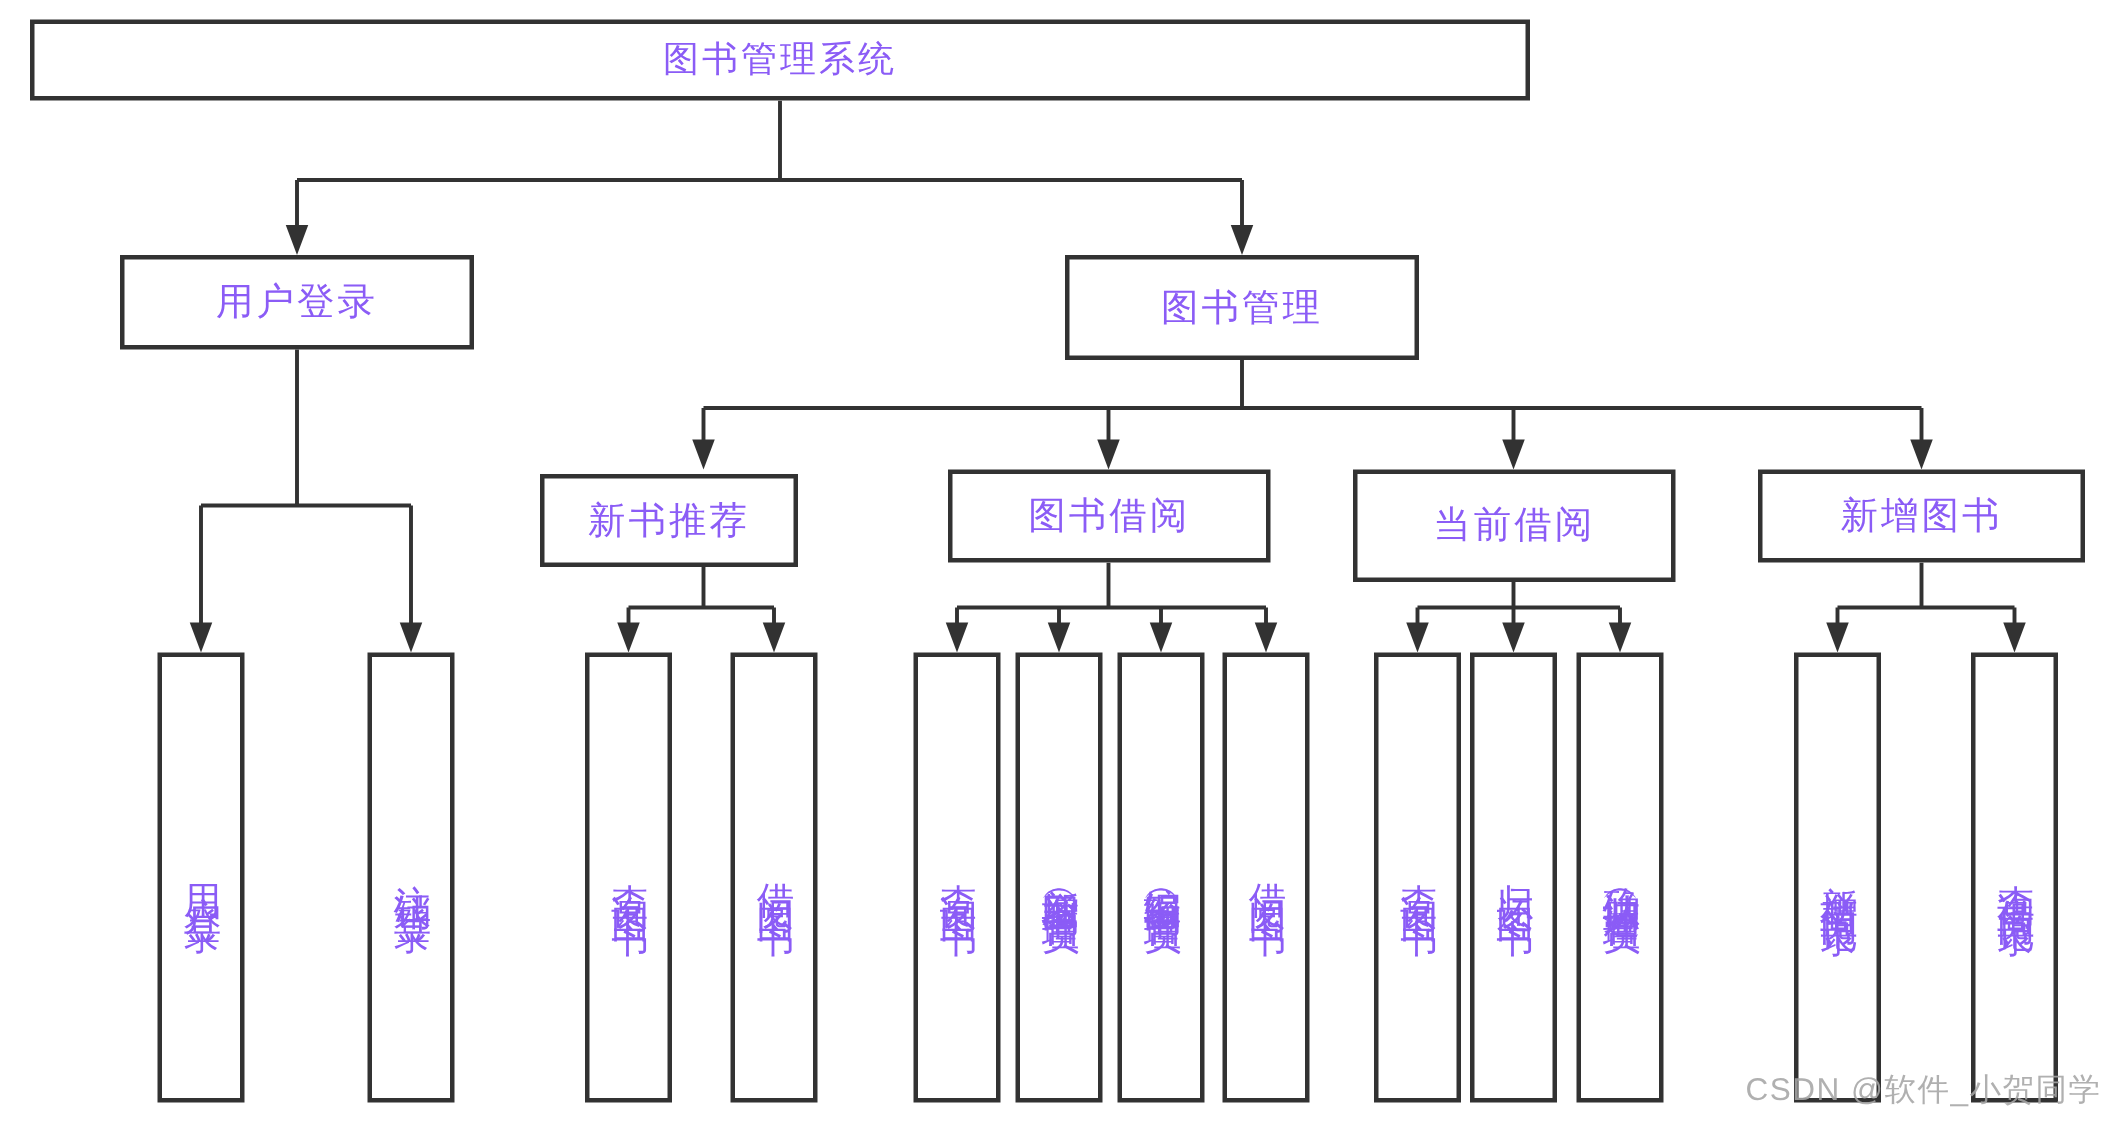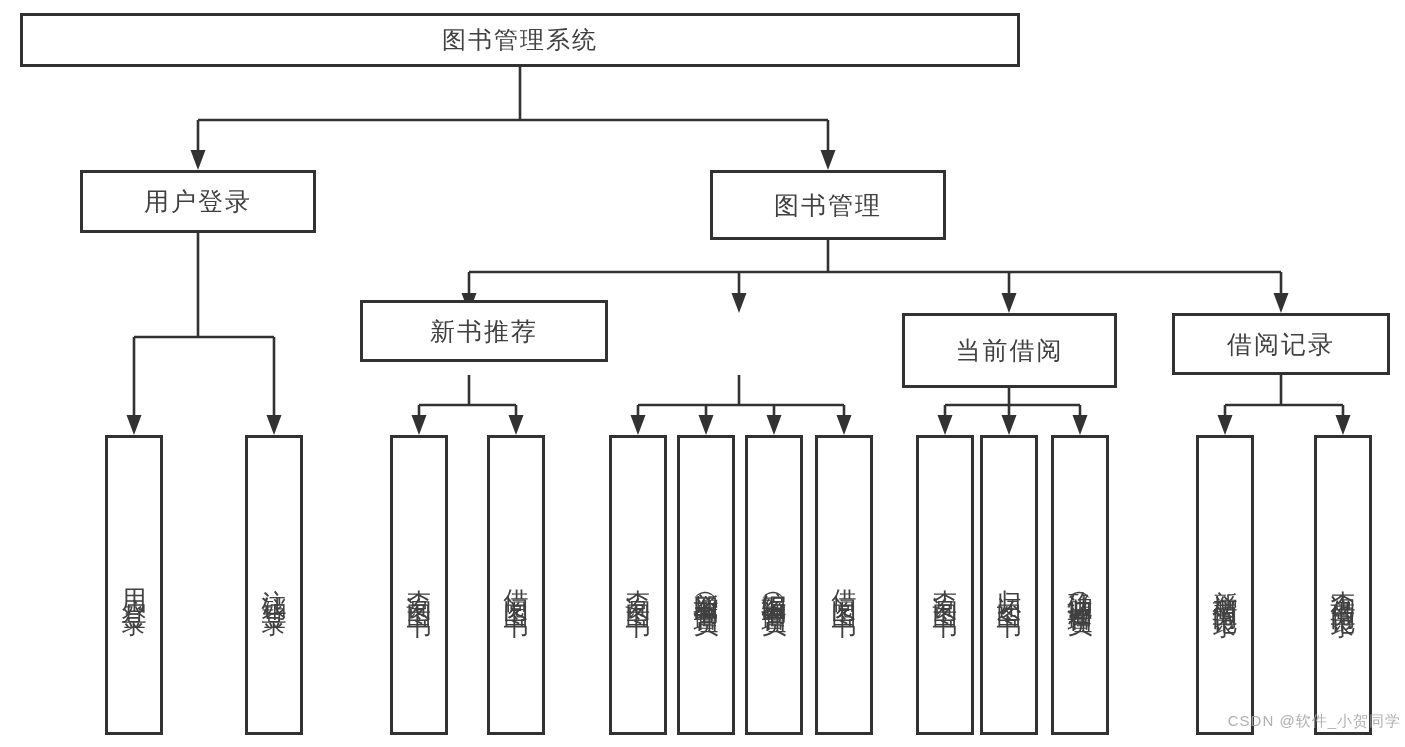--- a/index.html
+++ b/index.html
@@ -23,21 +23,21 @@
   }
   .box {
     position: absolute;
     box-sizing: border-box;
     border: 3px solid #323232;
     background: #ffffff;
     display: flex;
     align-items: center;
     justify-content: center;
     z-index: 2;
-    color: #404040;
+    color: #8b5cf6;
   }
   .box.h span {
     font-size: 25px;
     letter-spacing: 2px;
     line-height: 1;
     white-space: nowrap;
   }
   .box.root span { font-size: 24px; }
   .box.v span {
     writing-mode: vertical-rl;
@@ -47,21 +47,21 @@
     letter-spacing: 8px;
     white-space: nowrap;
   }
   .box.v.len6 span { letter-spacing: 5px; }
   .box.v.len9 span { letter-spacing: 3px; }
   .watermark {
     position: absolute;
     right: 4px;
     top: 712px;
     z-index: 3;
-    font-size: 15px;
+    font-size: 21px;
     color: rgba(165,165,165,0.88);
     letter-spacing: 1px;
     white-space: nowrap;
   }
 </style>
 </head>
 <body>
 
 <div id="canvas">
 
@@ -109,28 +109,31 @@
     <span>图书管理系统</span>
   </div>
 
   <div class="box h" style="left:80px;top:170px;width:236px;height:63px">
     <span>用户登录</span>
   </div>
   <div class="box h" style="left:710px;top:170px;width:236px;height:70px">
     <span>图书管理</span>
   </div>
 
-  <div class="box h" style="left:360px;top:300px;width:248px;height:62px">
+  <div class="box h" style="left:360px;top:316px;width:172px;height:62px">
     <span>新书推荐</span>
+  </div>
+  <div class="box h" style="left:632px;top:313px;width:215px;height:62px">
+    <span>图书借阅</span>
   </div>
   <div class="box h" style="left:902px;top:313px;width:215px;height:75px">
     <span>当前借阅</span>
   </div>
   <div class="box h" style="left:1172px;top:313px;width:218px;height:62px">
-    <span>借阅记录</span>
+    <span>新增图书</span>
   </div>
 
   <div class="box v" style="left:105px;top:435px;width:58px;height:300px">
     <span>用户登录</span>
   </div>
   <div class="box v" style="left:245px;top:435px;width:58px;height:300px">
     <span>注销登录</span>
   </div>
 
   <div class="box v" style="left:390px;top:435px;width:58px;height:300px">

